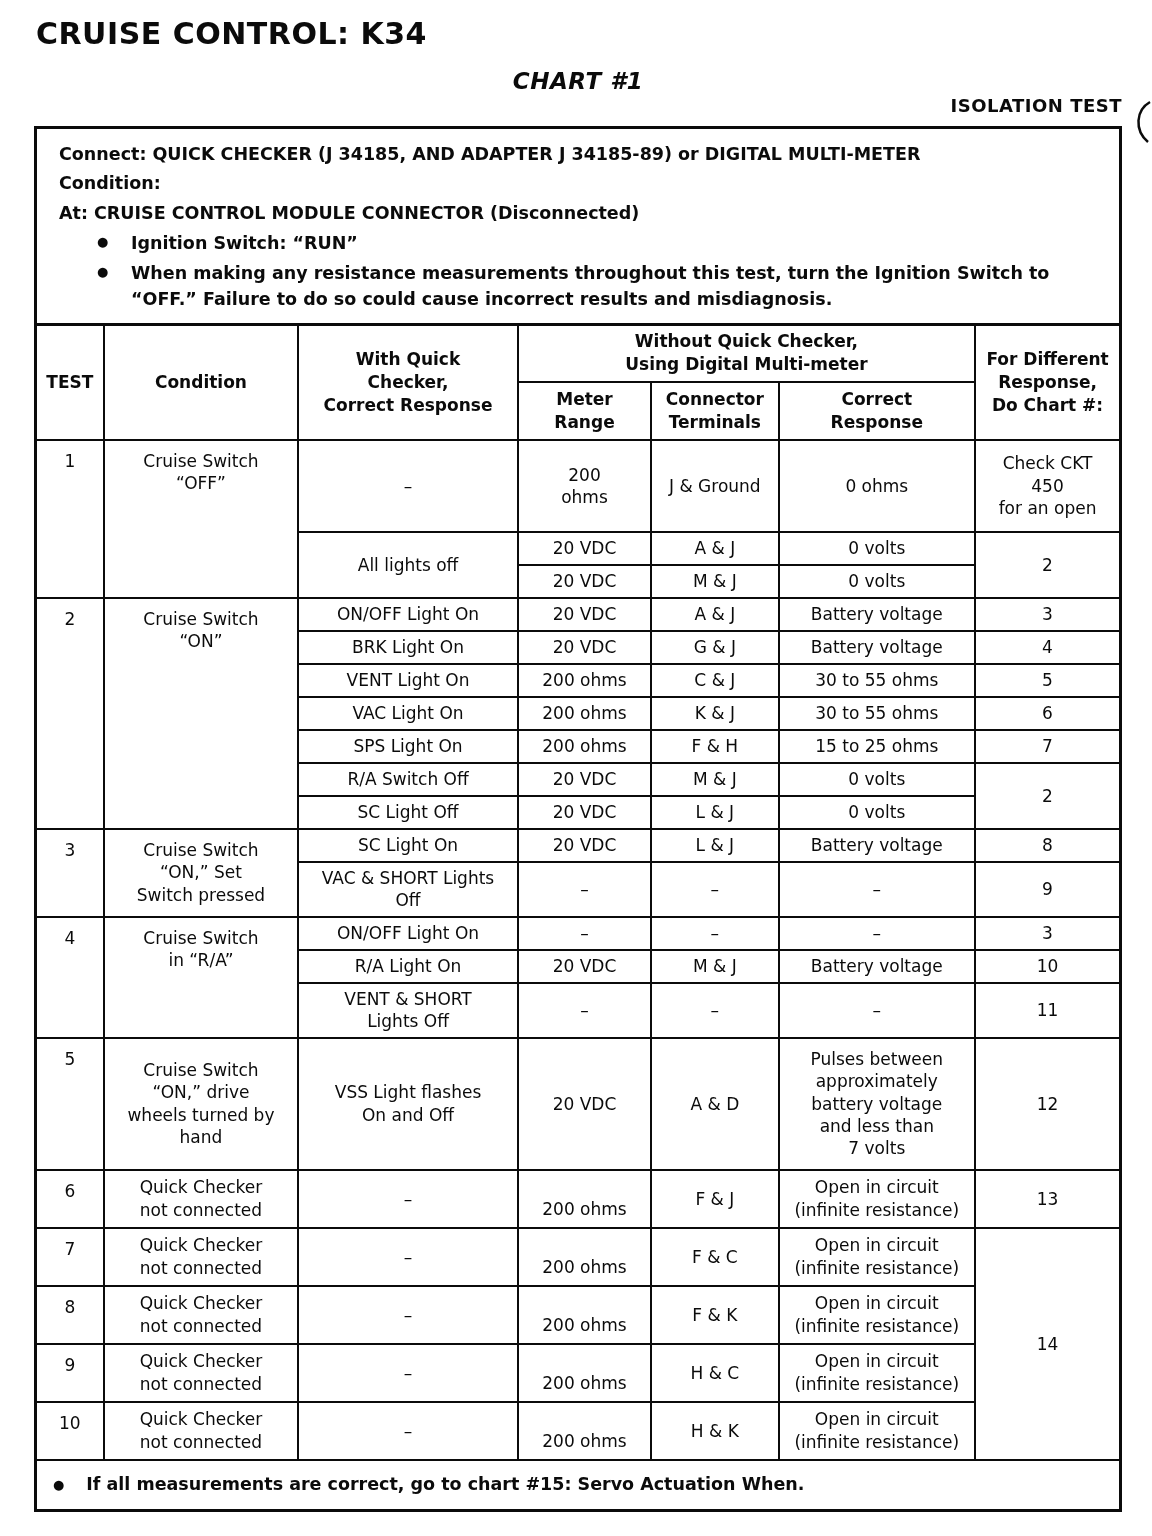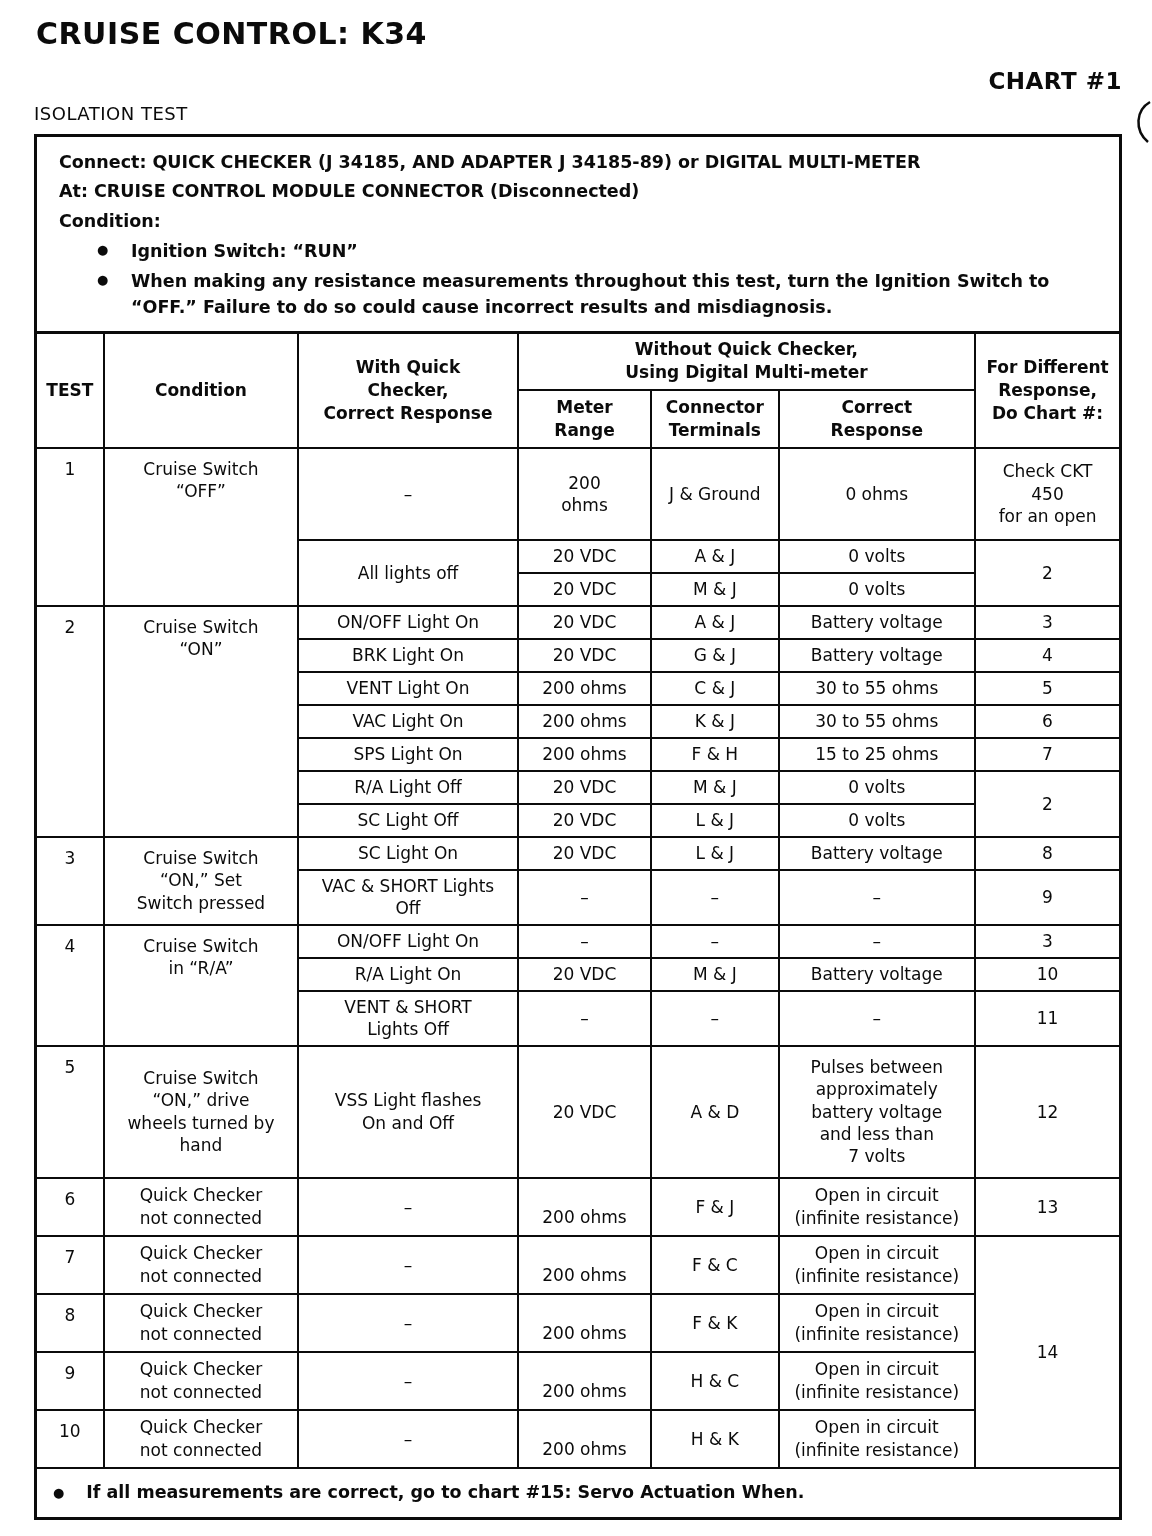--- a/index.html
+++ b/index.html
@@ -7,26 +7,27 @@
     width:1152px;height:1536px;position:relative;overflow:hidden;
     font-family:"DejaVu Sans","Liberation Sans",sans-serif;
     color:#0b0b0b;-webkit-font-smoothing:none;
   }
   .page{position:relative;width:1088px;margin-left:34px;}
   .doc-title{
     font-size:30px;font-weight:700;letter-spacing:.5px;
     margin:16px 0 8px 2px;
   }
   .chart-title{
-    text-align:right;font-size:23px;font-weight:700;letter-spacing:.5px;
+    text-align:center;font-size:23px;font-weight:700;letter-spacing:.5px;
     margin-top:17px;
+    font-style:italic;
   }
   .chart-subtitle{
-    text-align:left;font-size:18px;font-weight:400;letter-spacing:.5px;
-    margin-top:9px;
+    text-align:right;font-size:18px;font-weight:700;letter-spacing:.5px;
+    margin-top:1px;
   }
   .info-box{
     margin-top:10px;border:3px solid #0b0b0b;border-bottom:0;
     padding:9px 14px 6px 14px;font-weight:700;font-size:17.5px;line-height:1.5;
   }
   .info-line{margin:3px 8px;}
   .cond-bullet{display:flex;margin:4px 0 4px 46px;}
   .blt{width:34px;flex:0 0 34px;font-size:13px;line-height:1.9;}
   .blt-text{flex:1;}
   table.iso{
@@ -64,22 +65,22 @@
   <svg class="artifact" width="34" height="60" viewBox="0 0 34 60">
     <path d="M28,2 C14,10 12,30 26,42" fill="none" stroke="#0b0b0b" stroke-width="2.5"></path>
   </svg>
 
   <div class="doc-title">CRUISE CONTROL: K34</div>
   <div class="chart-title">CHART #1</div>
   <div class="chart-subtitle">ISOLATION TEST</div>
 
   <div class="info-box">
     <div class="info-line">Connect: QUICK CHECKER (J 34185, AND ADAPTER J 34185-89) or DIGITAL MULTI-METER</div>
+    <div class="info-line">Condition:</div>
     <div class="info-line">At: CRUISE CONTROL MODULE CONNECTOR (Disconnected)</div>
-    <div class="info-line">Condition:</div>
     <div class="cond-bullet">
       <span class="blt">●</span>
       <span class="blt-text">Ignition Switch: “RUN”</span>
     </div>
     <div class="cond-bullet">
       <span class="blt">●</span>
       <span class="blt-text">When making any resistance measurements throughout this test, turn the Ignition Switch to “OFF.” Failure to do so could cause incorrect results and misdiagnosis.</span>
     </div>
   </div>
 
@@ -173,21 +174,21 @@
         <td>6</td>
       </tr>
       <tr class="h33">
         <td>SPS Light On</td>
         <td>200 ohms</td>
         <td>F &amp; H</td>
         <td>15 to 25 ohms</td>
         <td>7</td>
       </tr>
       <tr class="h33">
-        <td>R/A Light Off</td>
+        <td>R/A Switch Off</td>
         <td>20 VDC</td>
         <td>M &amp; J</td>
         <td>0 volts</td>
         <td rowspan="2">2</td>
       </tr>
       <tr class="h33">
         <td>SC Light Off</td>
         <td>20 VDC</td>
         <td>L &amp; J</td>
         <td>0 volts</td>

